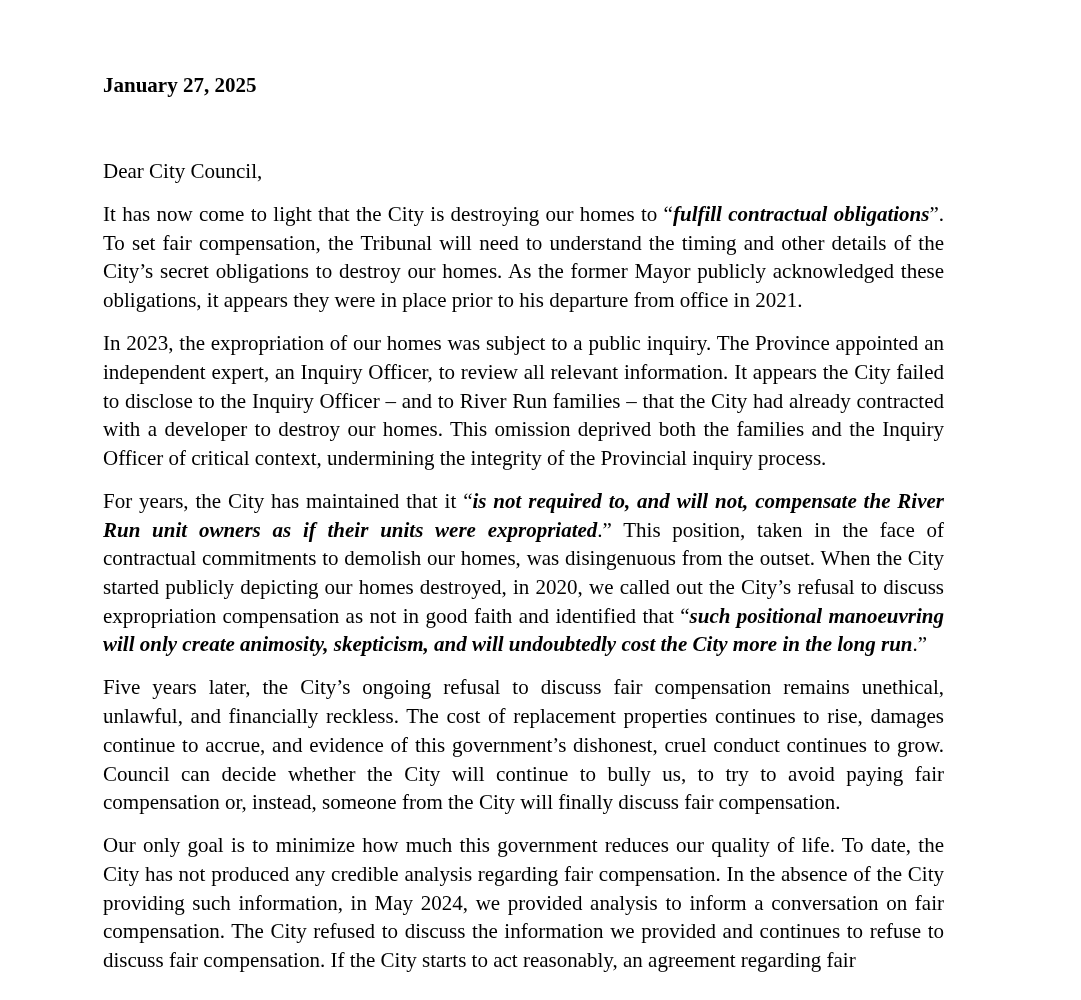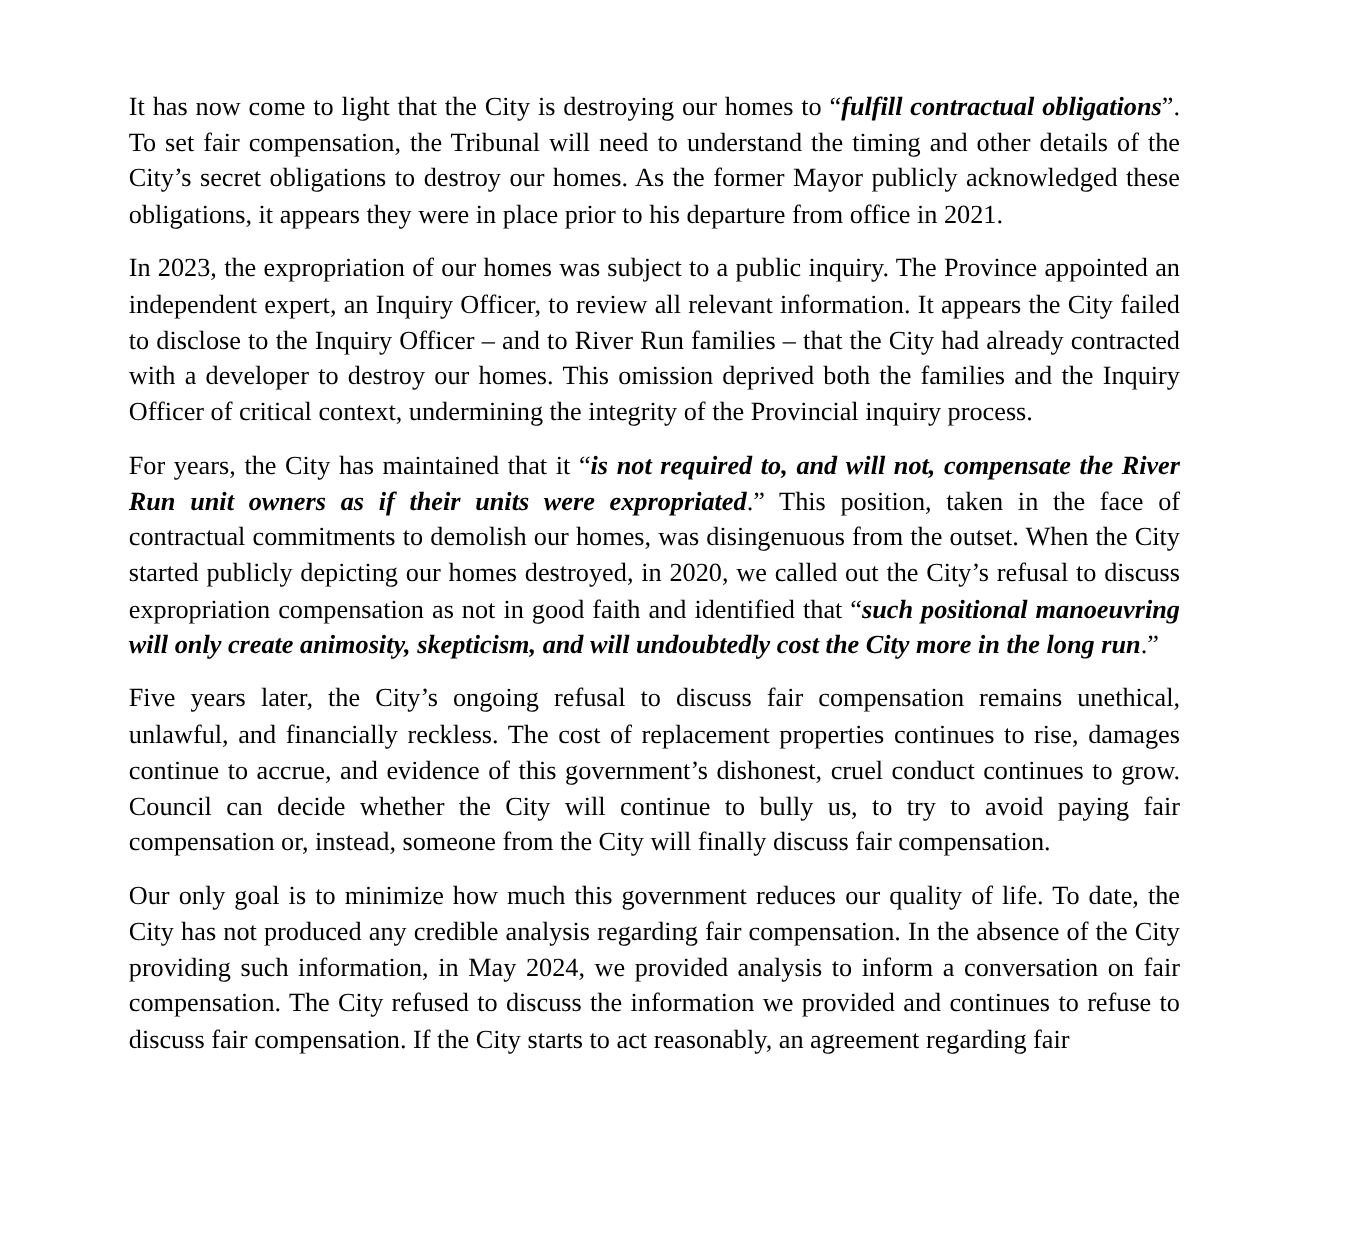--- a/index.html
+++ b/index.html
@@ -36,20 +36,22 @@
   }
   .para em {
     font-style: italic;
     font-weight: bold;
   }
 </style>
 </head>
 <body>
 
 <div class="page">
+  <p class="date">January 27, 2025</p>
+  <p class="salutation">Dear City Council,</p>
   <div>
       <p class="para"><span>It has now come to light that the City is destroying our homes to “</span><em>fulfill contractual obligations</em><span>”. To set fair compensation, the Tribunal will need to understand the timing and other details of the City’s secret obligations to destroy our homes. As the former Mayor publicly acknowledged these obligations, it appears they were in place prior to his departure from office in 2021.</span></p>
       <p class="para"><span>In 2023, the expropriation of our homes was subject to a public inquiry. The Province appointed an independent expert, an Inquiry Officer, to review all relevant information. It appears the City failed to disclose to the Inquiry Officer – and to River Run families – that the City had already contracted with a developer to destroy our homes. This omission deprived both the families and the Inquiry Officer of critical context, undermining the integrity of the Provincial inquiry process.</span></p>
       <p class="para"><span>For years, the City has maintained that it “</span><em>is not required to, and will not, compensate the River Run unit owners as if their units were expropriated</em><span>.” This position, taken in the face of contractual commitments to demolish our homes, was disingenuous from the outset. When the City started publicly depicting our homes destroyed, in 2020, we called out the City’s refusal to discuss expropriation compensation as not in good faith and identified that “</span><em>such positional manoeuvring will only create animosity, skepticism, and will undoubtedly cost the City more in the long run</em><span>.”</span></p>
       <p class="para"><span>Five years later, the City’s ongoing refusal to discuss fair compensation remains unethical, unlawful, and financially reckless. The cost of replacement properties continues to rise, damages continue to accrue, and evidence of this government’s dishonest, cruel conduct continues to grow. Council can decide whether the City will continue to bully us, to try to avoid paying fair compensation or, instead, someone from the City will finally discuss fair compensation.</span></p>
       <p class="para"><span>Our only goal is to minimize how much this government reduces our quality of life. To date, the City has not produced any credible analysis regarding fair compensation. In the absence of the City providing such information, in May 2024, we provided analysis to inform a conversation on fair compensation. The City refused to discuss the information we provided and continues to refuse to discuss fair compensation. If the City starts to act reasonably, an agreement regarding fair</span></p>
     </div>
 </div>
 
 </body></html>

